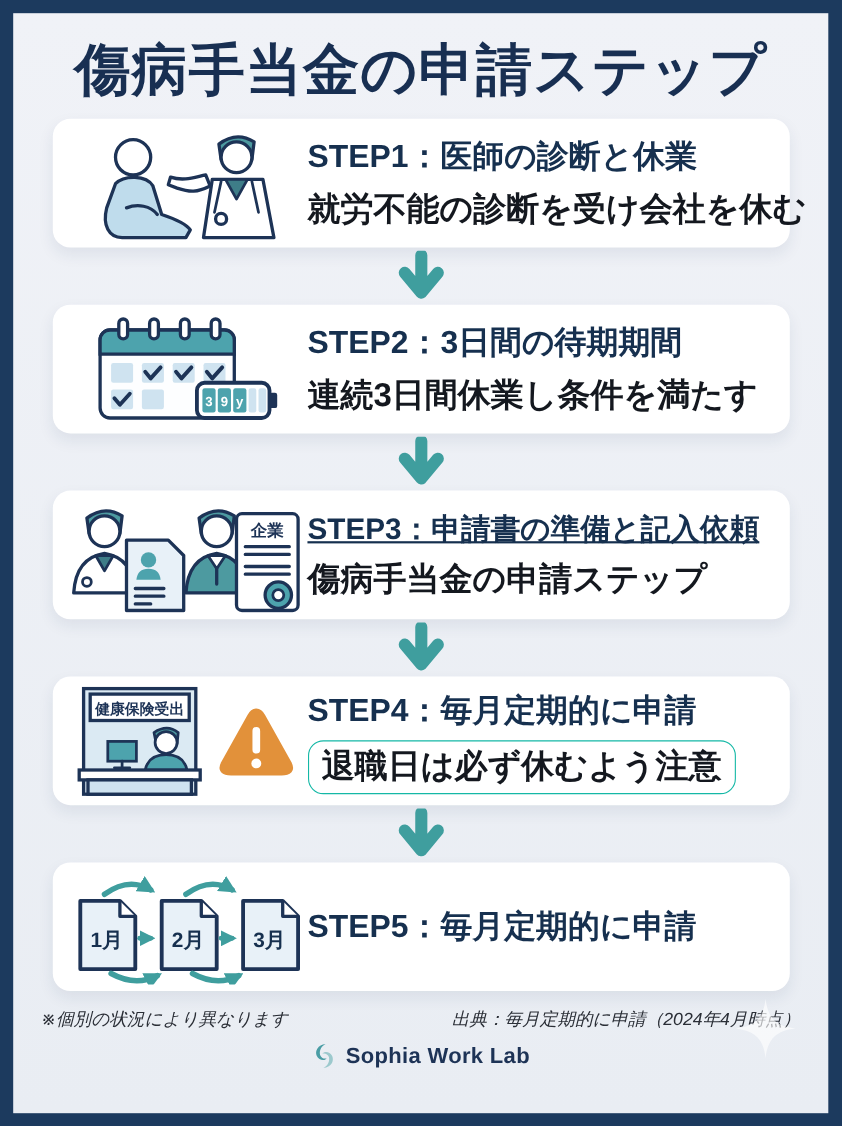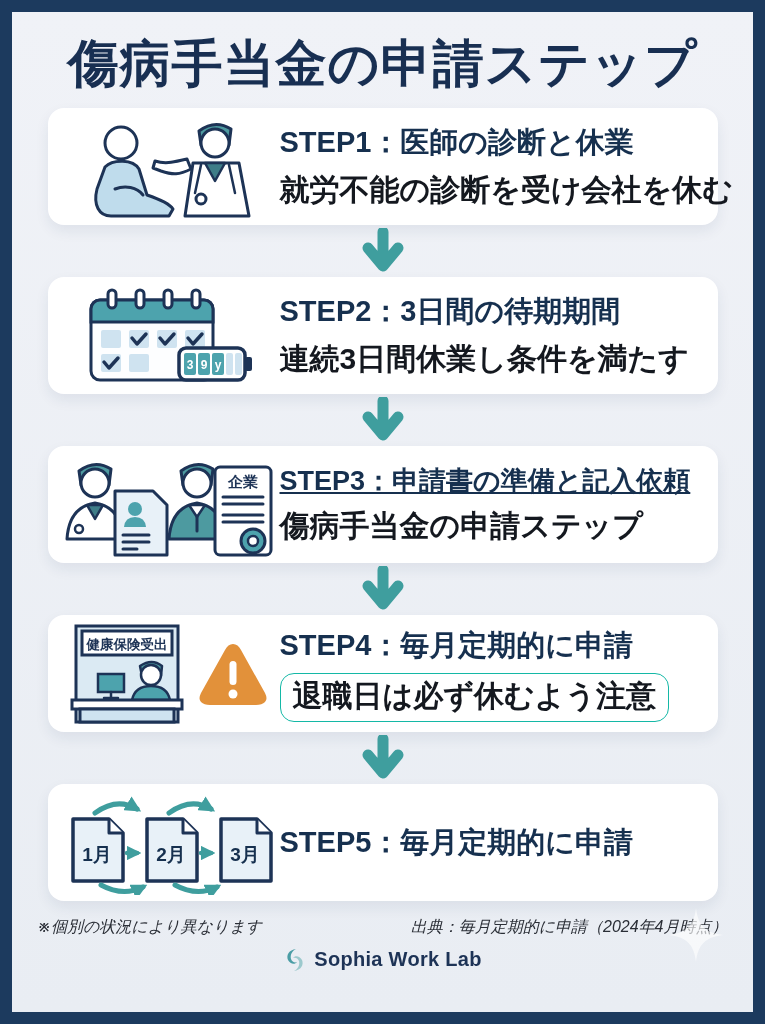--- a/index.html
+++ b/index.html
@@ -37,21 +37,21 @@
   .subtitle.boxed {
     align-self:flex-start;
     border:1px solid #14b8a6; border-radius:14px;
     padding:2px 12px 4px 12px;
   }
   .flow-arrow { height:50px; display:flex; align-items:center; justify-content:center; margin:1px 0; }
   .footer-notes {
     width:690px; display:flex; justify-content:space-between; align-items:center;
     margin-top:16px; font-size:16px; color:#2a2e36;font-style:italic;
   }
-  .logo-row { display:flex; align-items:flex-start; gap:7px; margin-top:10px; }
+  .logo-row { display:flex; align-items:center; gap:7px; margin-top:10px; }
   .logo-text { font-size:20px; font-weight:700; color:#1d3356; letter-spacing:.3px; }
   .sparkle { position:absolute; right:28px; bottom:48px; opacity:.85; pointer-events:none; }
   svg text { font-family:"Liberation Sans","DejaVu Sans",sans-serif; }
 </style>
 </head>
 <body>
 
 <div class="canvas">
 
   <h1 class="title">傷病手当金の申請ステップ</h1>

